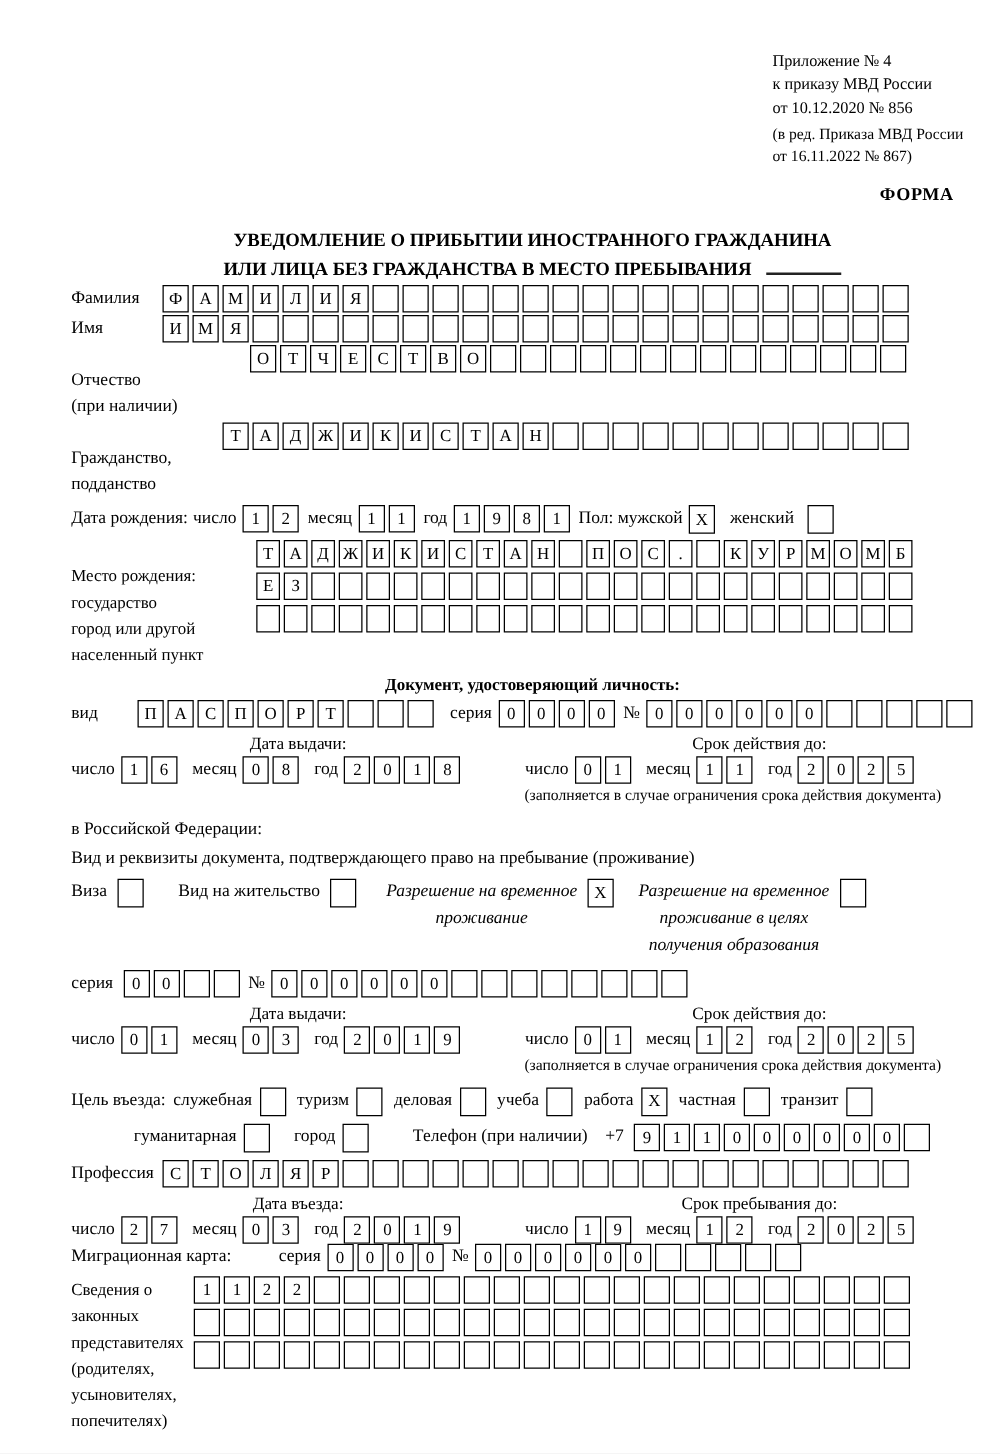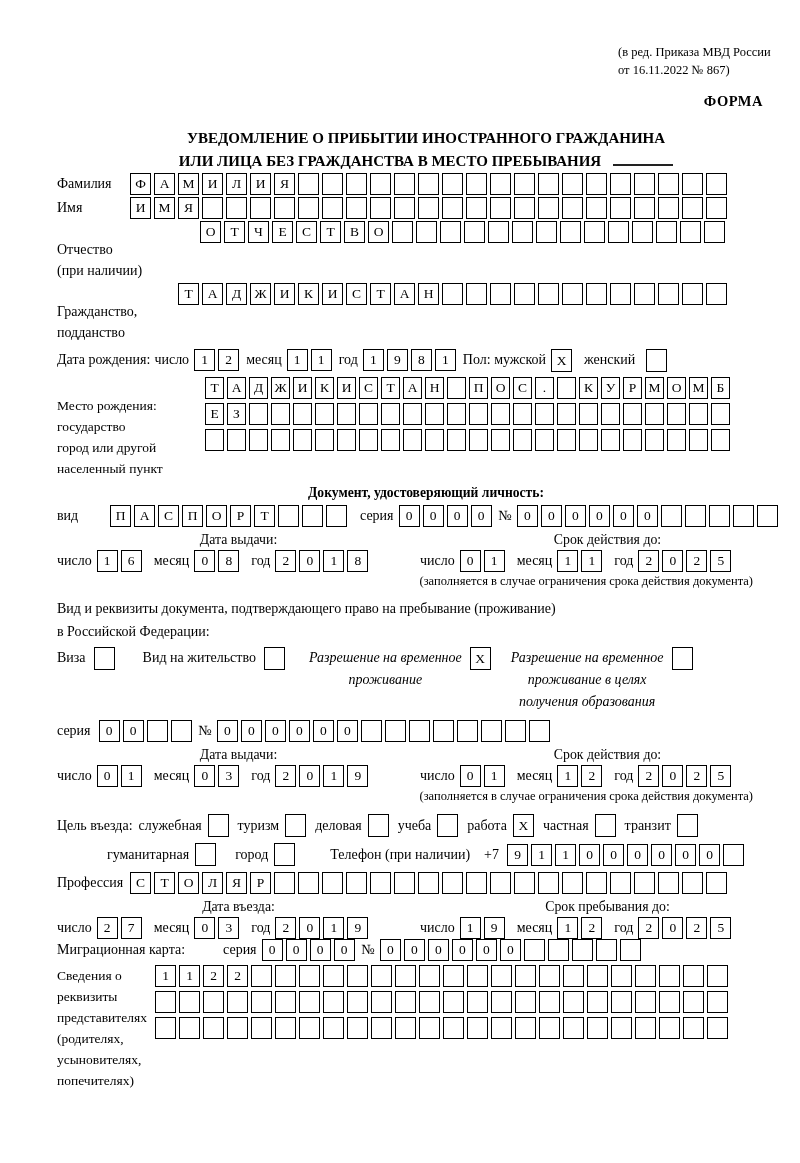--- a/index.html
+++ b/index.html
@@ -65,20 +65,25 @@
   .reps .lines { width:98px; line-height:21px; flex:none; }
   .reps .lines span { display:block; }
   .reps .rcol { flex:1; }
   .reps-note { font-size:12.5px; text-align:center; margin-top:9px; }
 </style>
 </head>
 <body>
 
 <div class="page">
 
+  <div class="appendix">
+    <div>Приложение № 4</div>
+    <div>к приказу МВД России</div>
+    <div>от 10.12.2020 № 856</div>
+  </div>
   <div class="revision">
     <div>(в ред. Приказа МВД России</div>
     <div>от 16.11.2022 № 867)</div>
   </div>
   <div class="forma">ФОРМА</div>
 
   <div class="title">
     <div>УВЕДОМЛЕНИЕ О ПРИБЫТИИ ИНОСТРАННОГО ГРАЖДАНИНА</div>
     <div><span>ИЛИ ЛИЦА БЕЗ ГРАЖДАНСТВА В МЕСТО ПРЕБЫВАНИЯ</span><span class="blank-line"></span></div>
   </div>
@@ -402,22 +407,22 @@
           <span class="cell">2</span>
           <span class="cell">0</span>
           <span class="cell">2</span>
           <span class="cell">5</span>
         </span>
     </span>
   </div>
   <div class="limit-note">(заполняется в случае ограничения срока действия документа)</div>
 
   <div class="intro">
+    <div>в Российской Федерации:</div>
     <div>Вид и реквизиты документа, подтверждающего право на пребывание (проживание)</div>
-    <div>в Российской Федерации:</div>
   </div>
 
   <div class="res-row">
     <span class="res-item">
       <span class="txt">Виза</span>
       <span class="cb"></span>
     </span>
     <span class="res-item" style="margin-left:28px">
       <span class="txt">Вид на жительство</span>
       <span class="cb"></span>
@@ -666,21 +671,21 @@
         <span class="cell"></span>
         <span class="cell"></span>
         <span class="cell"></span>
         <span class="cell"></span>
       </span>
   </div>
 
   <div class="reps">
     <span class="lines" style="font-size:13.5px">
       <span>Сведения о</span>
-      <span>реквизиты</span>
+      <span>законных</span>
       <span>представителях</span>
       <span>(родителях,</span>
       <span>усыновителях,</span>
       <span>попечителях)</span>
     </span>
     <span class="rcol stackrows">
       <span class="boxes">
           <span class="cell">1</span>
           <span class="cell">1</span>
           <span class="cell">2</span>

